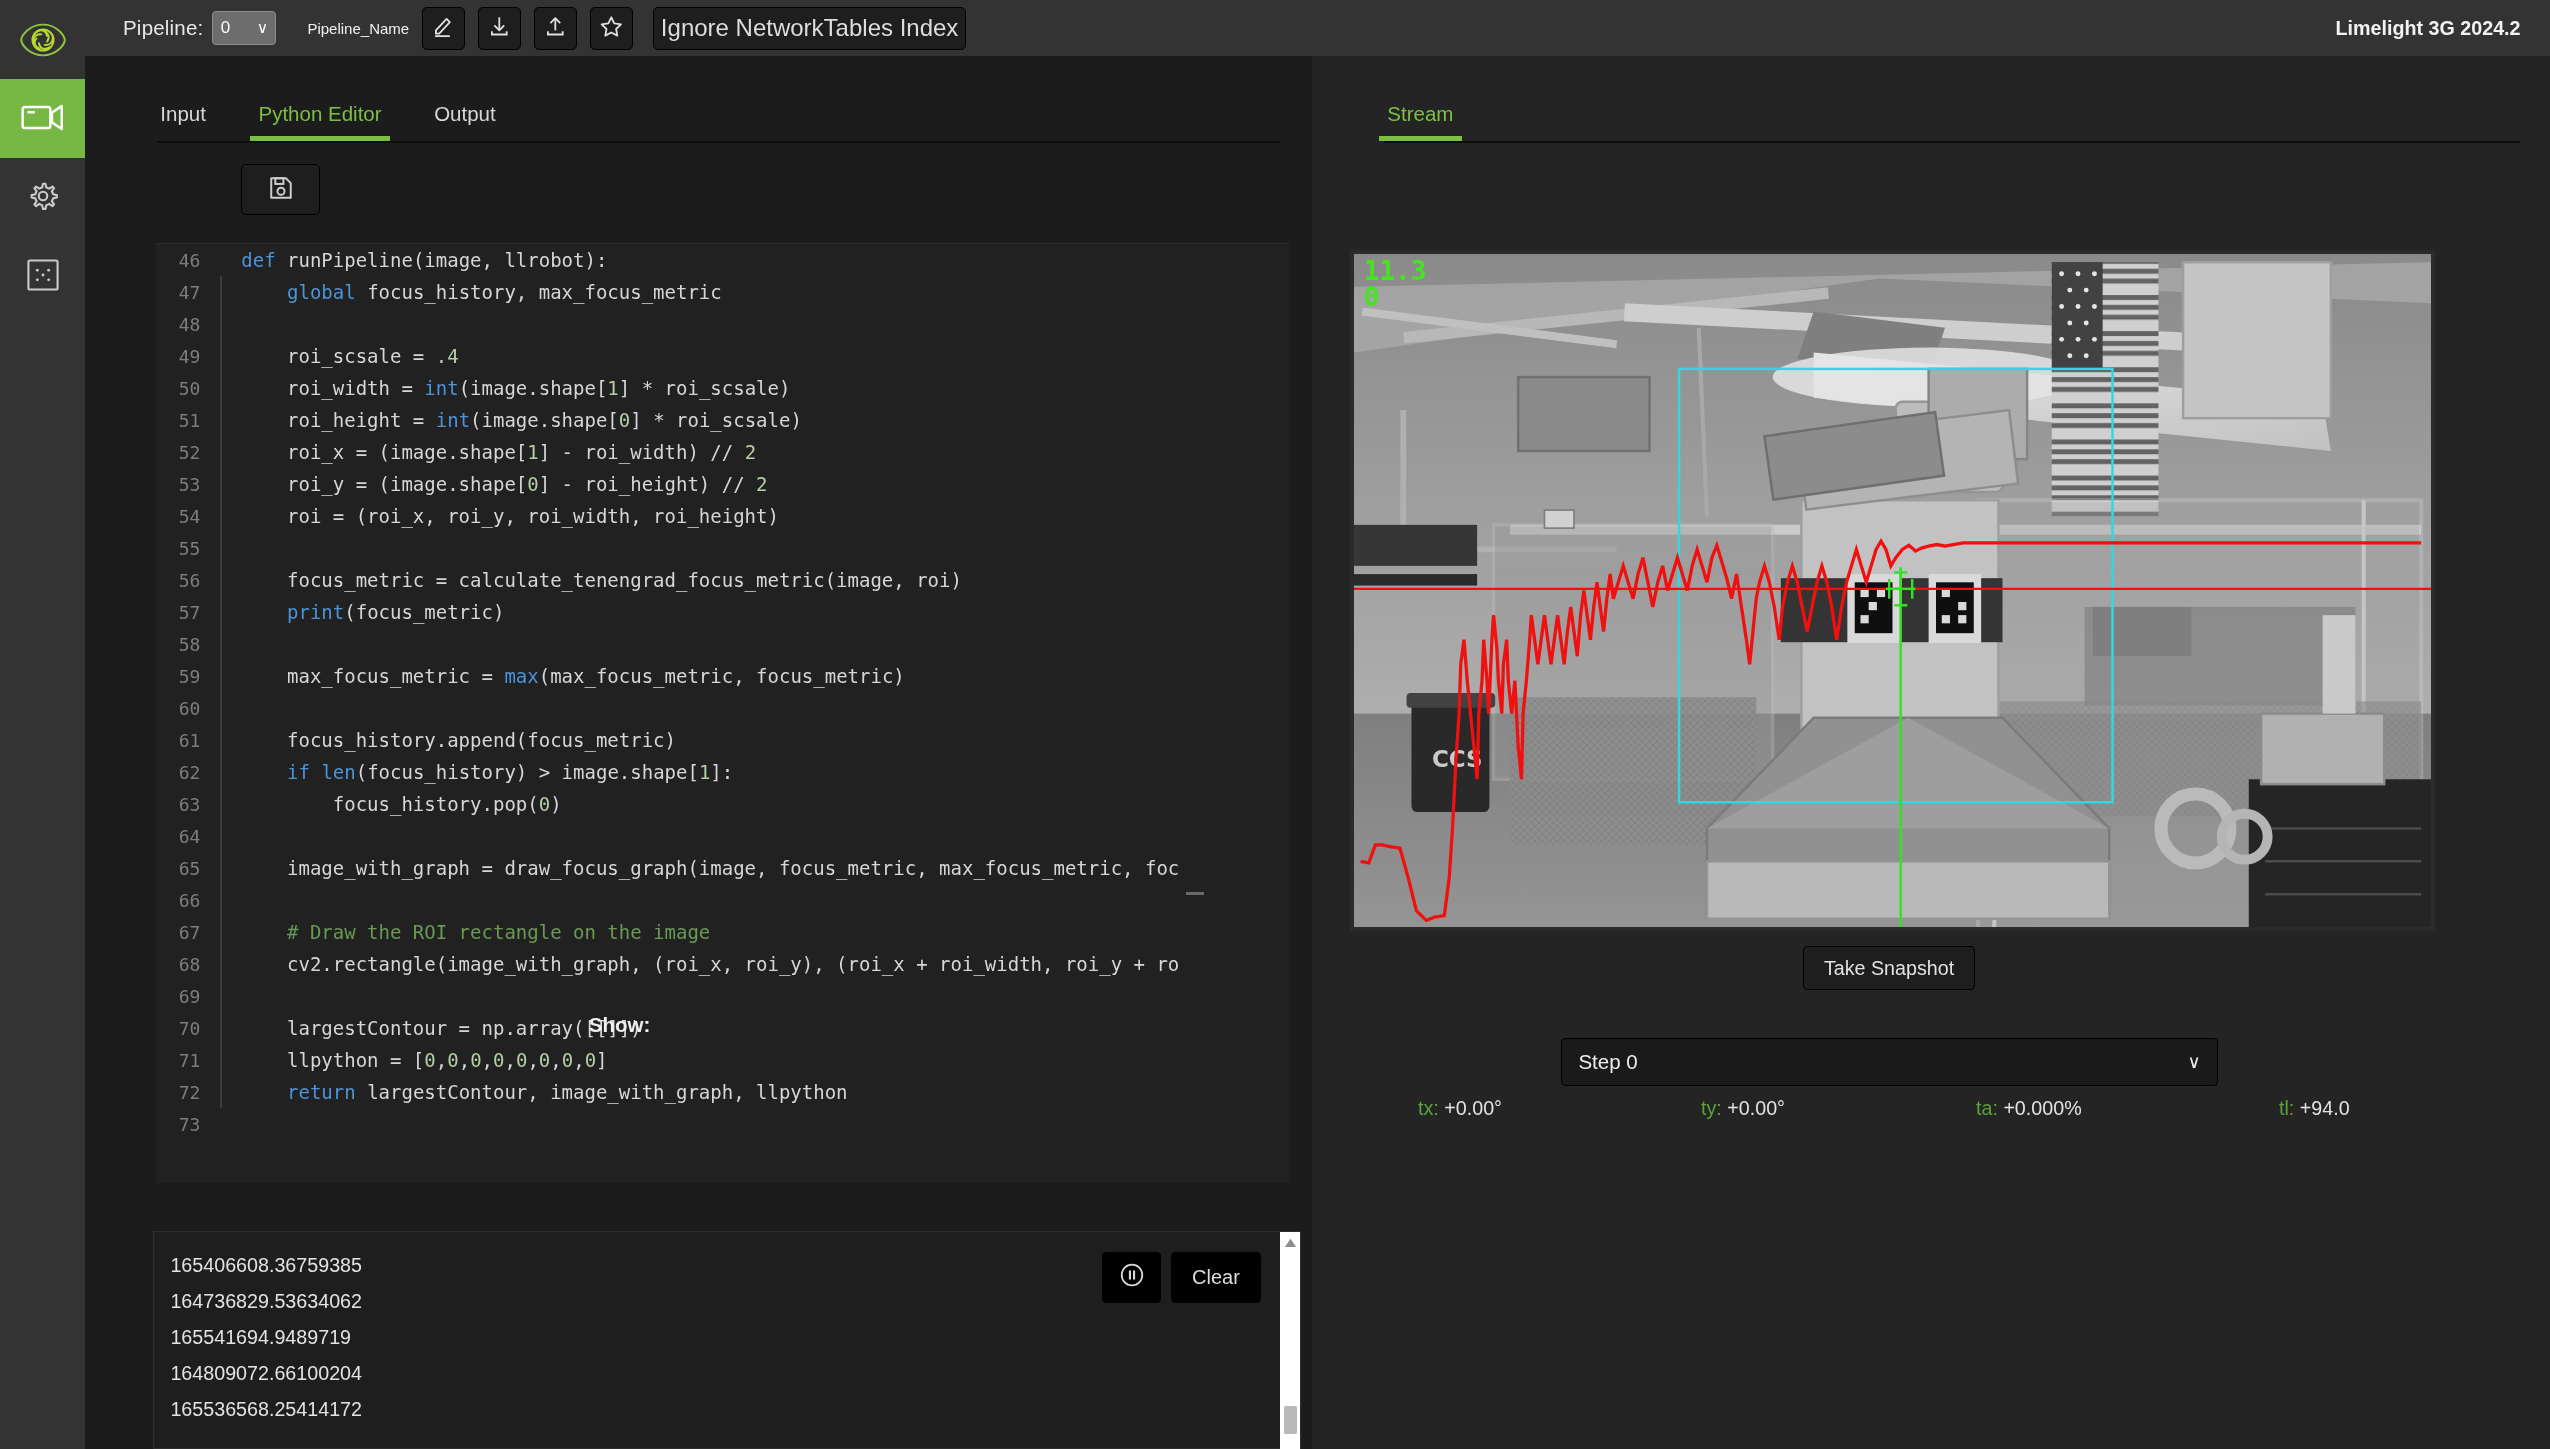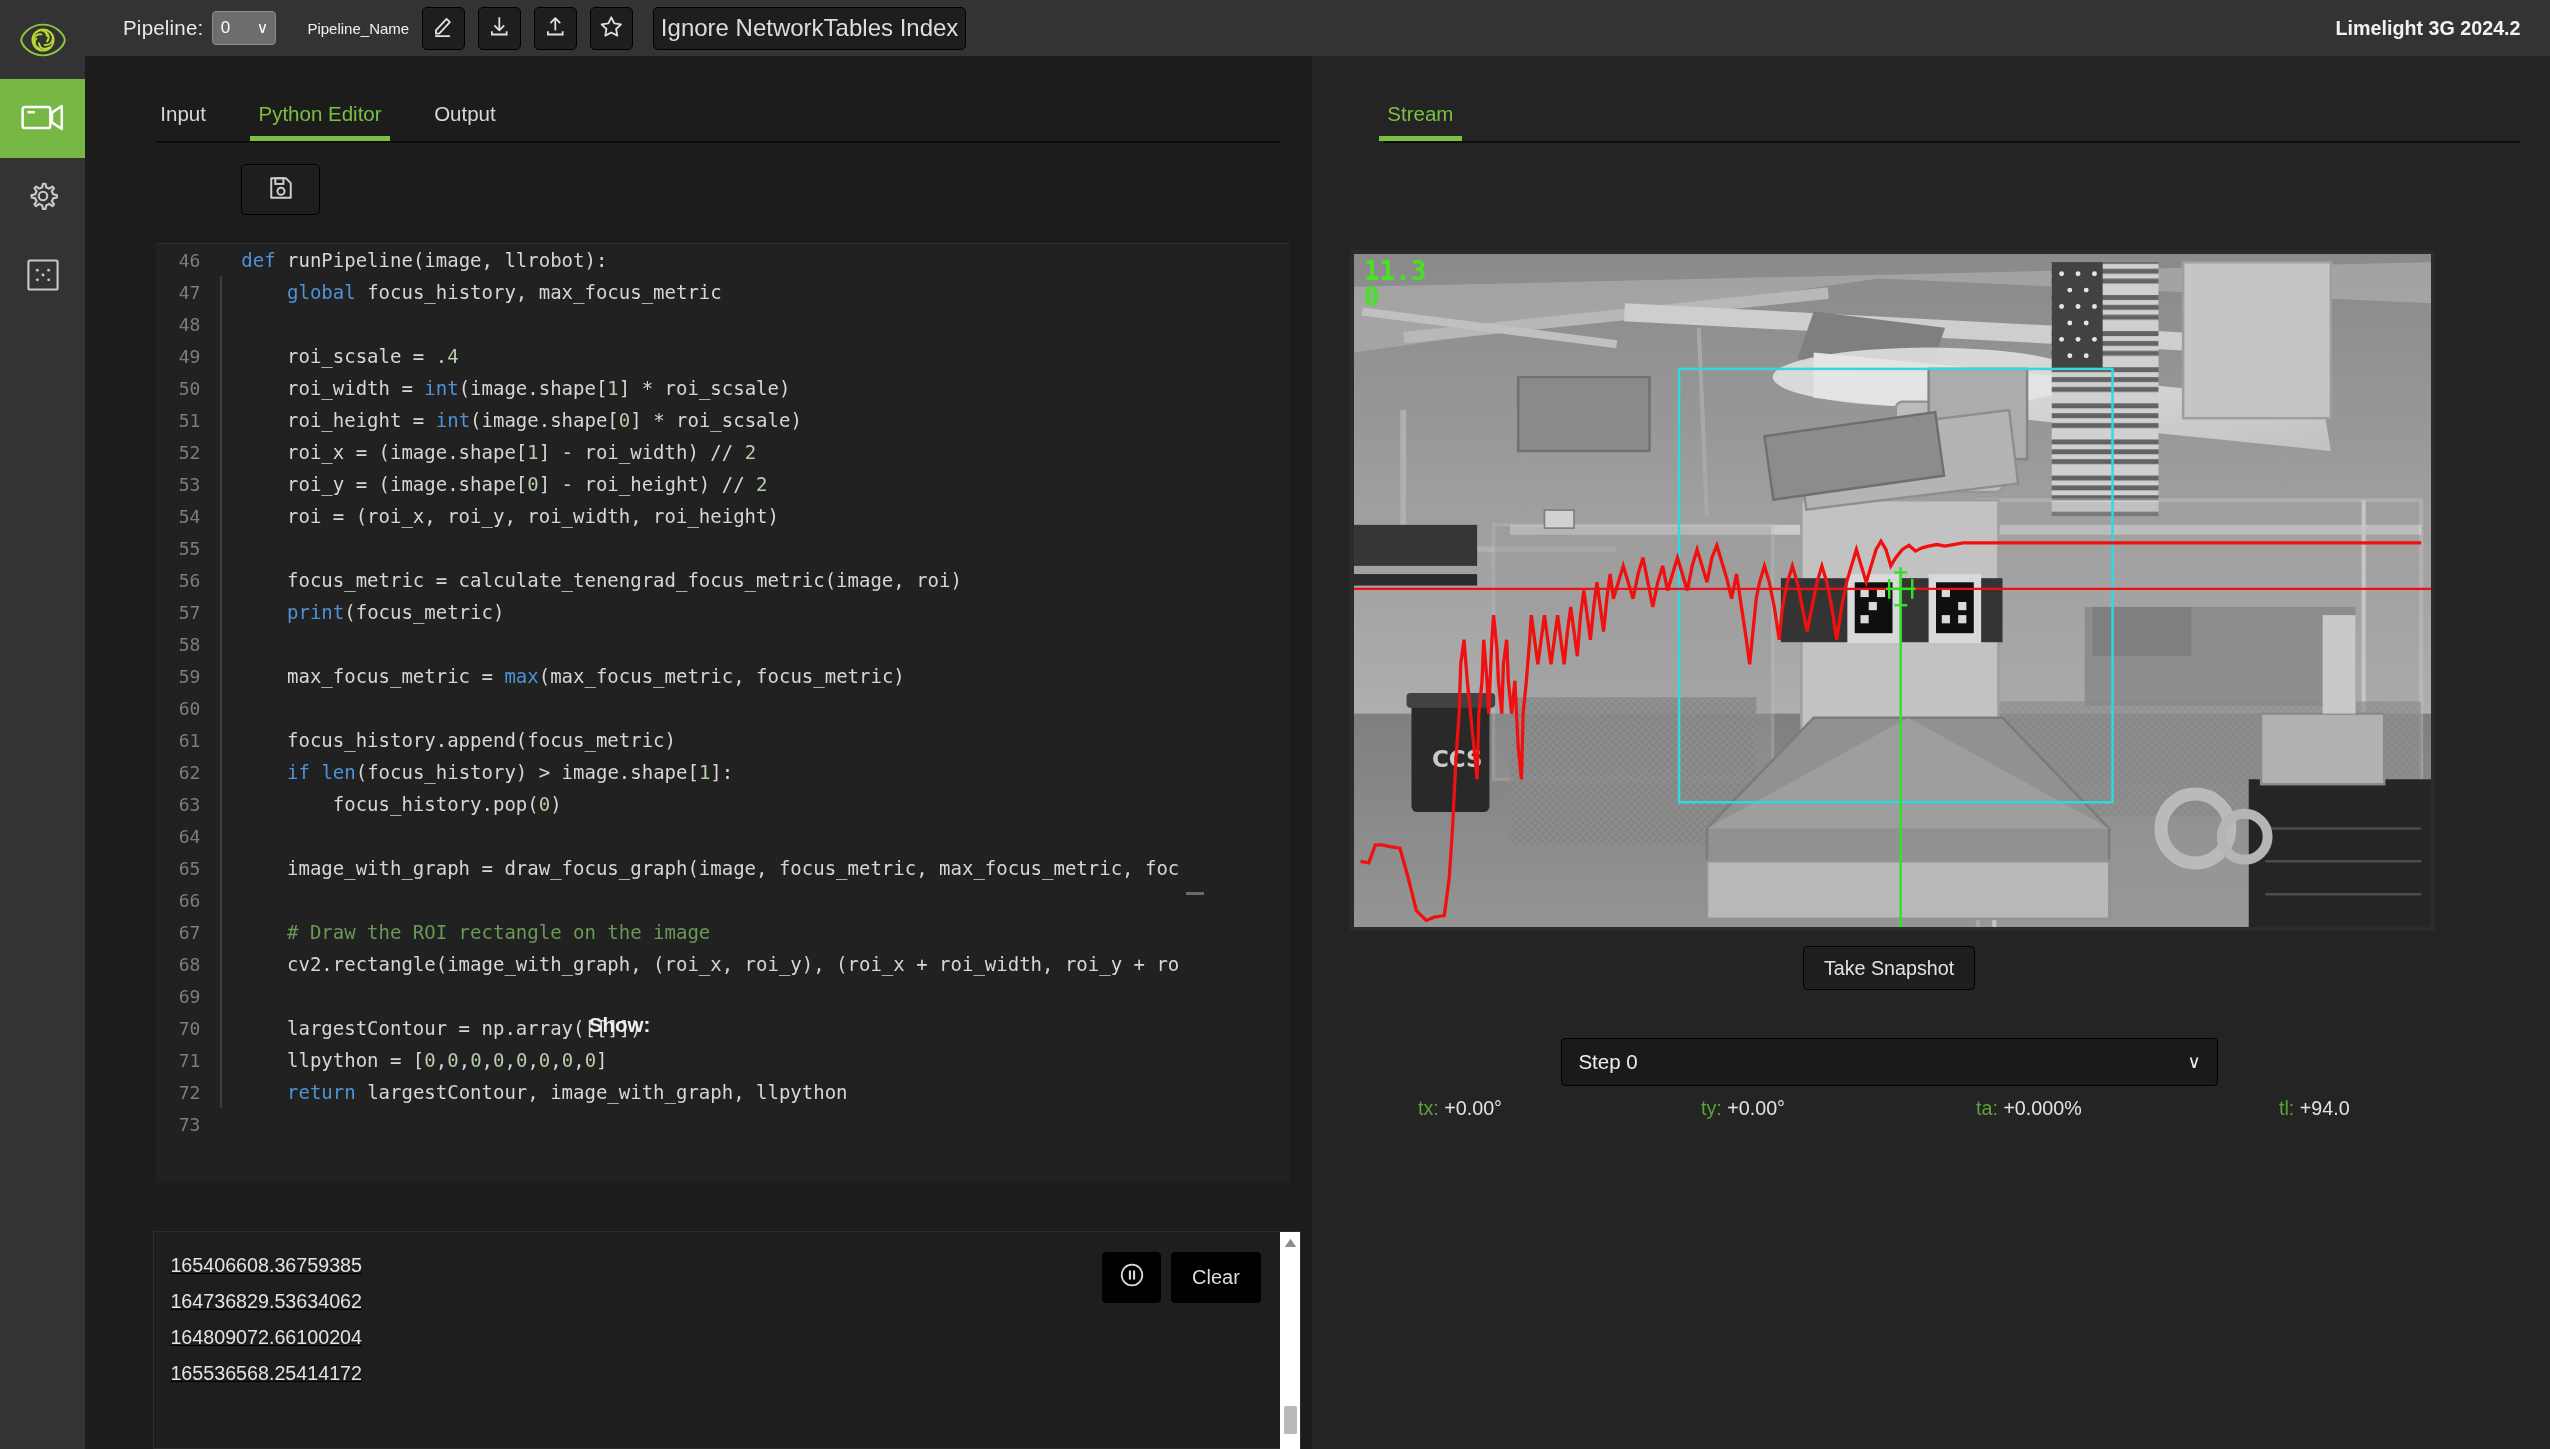--- a/index.html
+++ b/index.html
@@ -90,21 +90,21 @@
   .bi   { color:#4d93d6; }
   .num  { color:#b5cea8; }
   .cmt  { color:#6a9955; }
   #code-scrollbar-h {
     position:absolute; left:1030px; top:648px; width:18px; height:2.5px; background:#6a6a6a;
   }
 
   
   #console {
     position:absolute; left:153px; top:1231px; width:1148px; height:218px;
-    background:#1e1e1e; border:0.8px solid #2d2d2d;text-decoration:underline;
+    background:#1e1e1e; border:0.8px solid #2d2d2d;
   }
   .console-line {
     color:#e3e3e3; font-size:19.7px; font-family:"Liberation Sans", sans-serif;
     padding-left:16.4px; line-height:36px;
   }
   #console-btns { position:absolute; right:39px; top:19.7px; display:flex; }
   .cons-btn {
     height:51px; background:#000000; border:0.8px solid #000; border-radius:4.1px;
     display:flex; align-items:center; justify-content:center; color:#dcdcdc;
     font-size:20px; cursor:pointer; margin-left:9.8px;
@@ -415,20 +415,21 @@
         <div class="code"></div>
       </div>
     </div>
   <div id="code-scrollbar-h"></div>
 </div>
 
 <div id="console">
   <div id="console-lines" style="padding-top:14.8px;">
       <div class="console-line">165406608.36759385</div>
       <div class="console-line">164736829.53634062</div>
+      <div class="console-line">165541694.9489719</div>
       <div class="console-line">164809072.66100204</div>
       <div class="console-line">165536568.25414172</div>
     </div>
   <div id="console-btns">
     <div class="cons-btn" style="width:59px;">
       <span>
         <svg width="28" height="28" viewBox="0 0 34 34">
           <circle cx="17" cy="17" r="12.5" fill="none" stroke="#d8d8d8" stroke-width="2.2"></circle>
           <rect x="13.2" y="11.5" width="2.6" height="11" fill="#d8d8d8"></rect>
           <rect x="18.2" y="11.5" width="2.6" height="11" fill="#d8d8d8"></rect>

